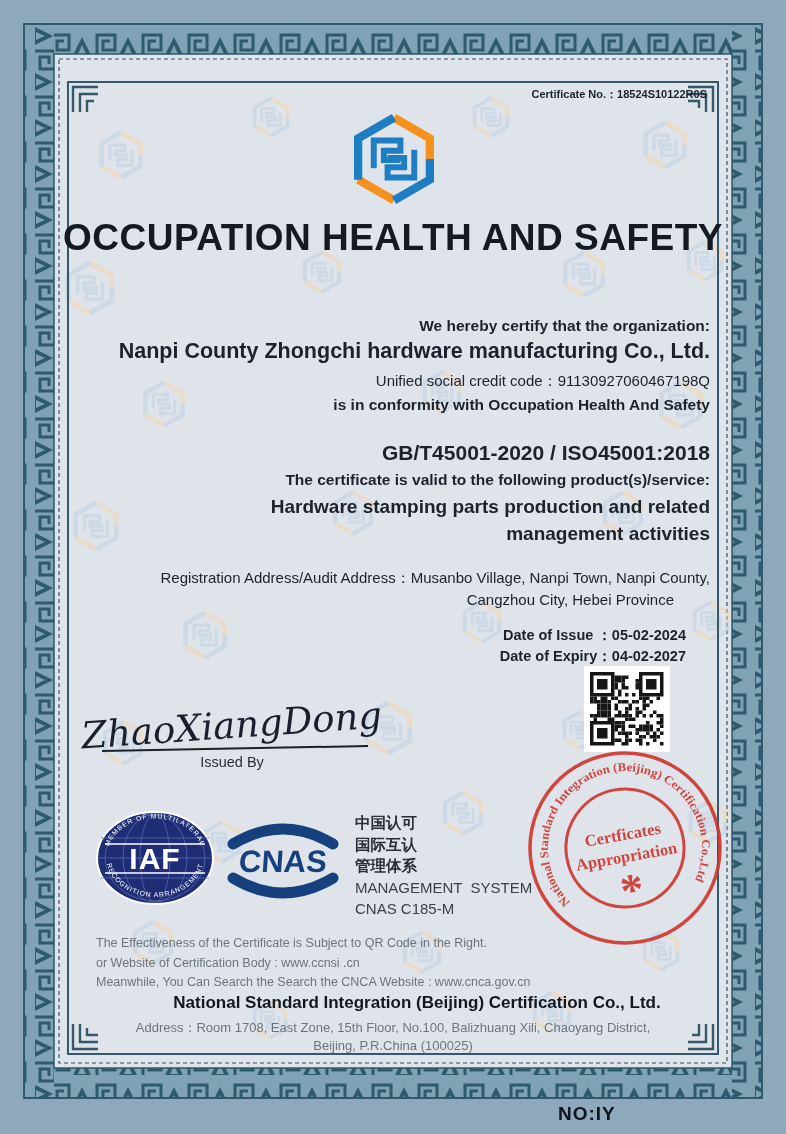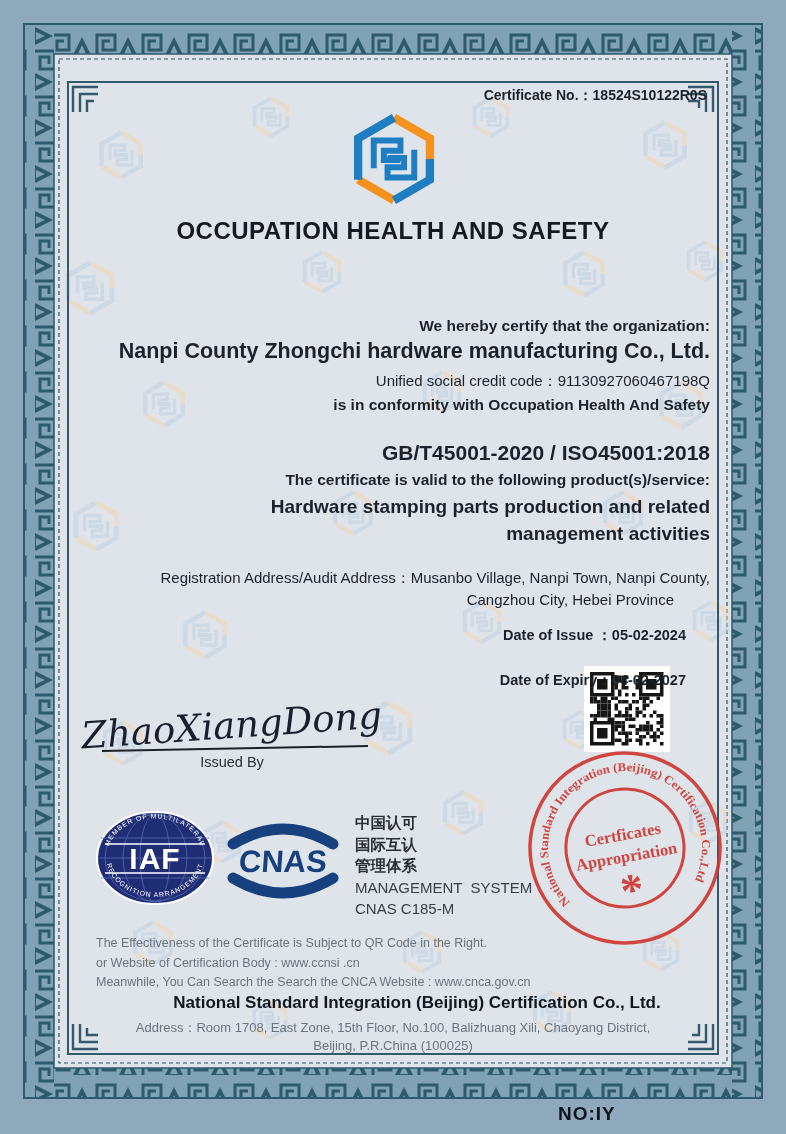--- a/index.html
+++ b/index.html
@@ -1,29 +1,29 @@
 <!DOCTYPE html>
 <html><head>
 <meta charset="utf-8">
 <style>
   html,body{margin:0;padding:0;background:#6d8595;}
   .page{position:relative;width:786px;height:1134px;background:#8ea9bb;
         font-family:"Liberation Sans",sans-serif;overflow:hidden;color:#1b222c;}
   svg.bglayer{position:absolute;left:0;top:0;}
   .abs{position:absolute;}
   .rt{right:76px;text-align:right;}
-  .title{left:0;width:786px;text-align:center;font-size:24px;font-weight:bold;
+  .title{left:0;width:786px;text-align:center;font-size:37px;font-weight:bold;
          letter-spacing:.5px;color:#151a22;}
   .line15{font-size:15px;}
   .line155b{font-size:15.5px;font-weight:bold;}
   .org{font-size:21.5px;font-weight:bold;}
   .std{font-size:21px;font-weight:bold;}
   .scope{font-size:19px;font-weight:bold;}
   .datesline{font-size:14.5px;font-weight:bold;right:100px;text-align:right;}
-  .certno{font-size:14px;font-weight:bold;right:79px;text-align:right;}
+  .certno{font-size:11px;font-weight:bold;right:79px;text-align:right;}
   .issuedby{font-size:14.5px;color:#2a2f36;text-align:center;}
   .cjk{left:355px;font-size:15.5px;color:#2a2f36;line-height:21.5px;font-weight:bold;}
   .cjk .en{font-weight:normal;font-size:15px;white-space:pre;color:#3a4047;}
   .notes{left:96px;font-size:12.5px;color:#6b747d;line-height:19.5px;}
   .issuer{left:0;width:786px;text-align:center;font-size:17px;font-weight:bold;color:#12181f;padding-left:24px;}
   .iaddr{left:0;width:786px;text-align:center;font-size:13px;color:#6b747d;line-height:18px;}
   .serial{font-size:19px;font-weight:bold;color:#0e141b;letter-spacing:1px;}
 </style>
 </head>
 <body>
@@ -348,21 +348,21 @@
   <div class="abs rt line155b" style="top:471px;">The certificate is valid to the following product(s)/service:</div>
   <div class="abs rt scope" style="top:496px;">Hardware stamping parts production and related</div>
   <div class="abs rt scope" style="top:523px;">management activities</div>
 
   <div class="abs rt line15" style="top:569px;">Registration Address/Audit Address：Musanbo Village, Nanpi Town, Nanpi County,</div>
   <div class="abs line15" style="top:591px;right:112px;text-align:right;">Cangzhou City, Hebei Province</div>
 
   <div class="abs datesline" style="top:626px;">
     <span>Date of Issue ：</span><span>05-02-2024</span>
   </div>
-  <div class="abs datesline" style="top:671px;">
+  <div class="abs datesline" style="top:647px;">
     <span>Date of Expiry：</span><span>04-02-2027</span>
   </div>
 
   <div class="abs issuedby" style="top:754px;left:92px;width:280px;">Issued By</div>
 
   <div class="abs cjk" style="top:812px;">
     <div>中国认可</div>
     <div>国际互认</div>
     <div>管理体系</div>
     <div class="en">MANAGEMENT  SYSTEM</div>

